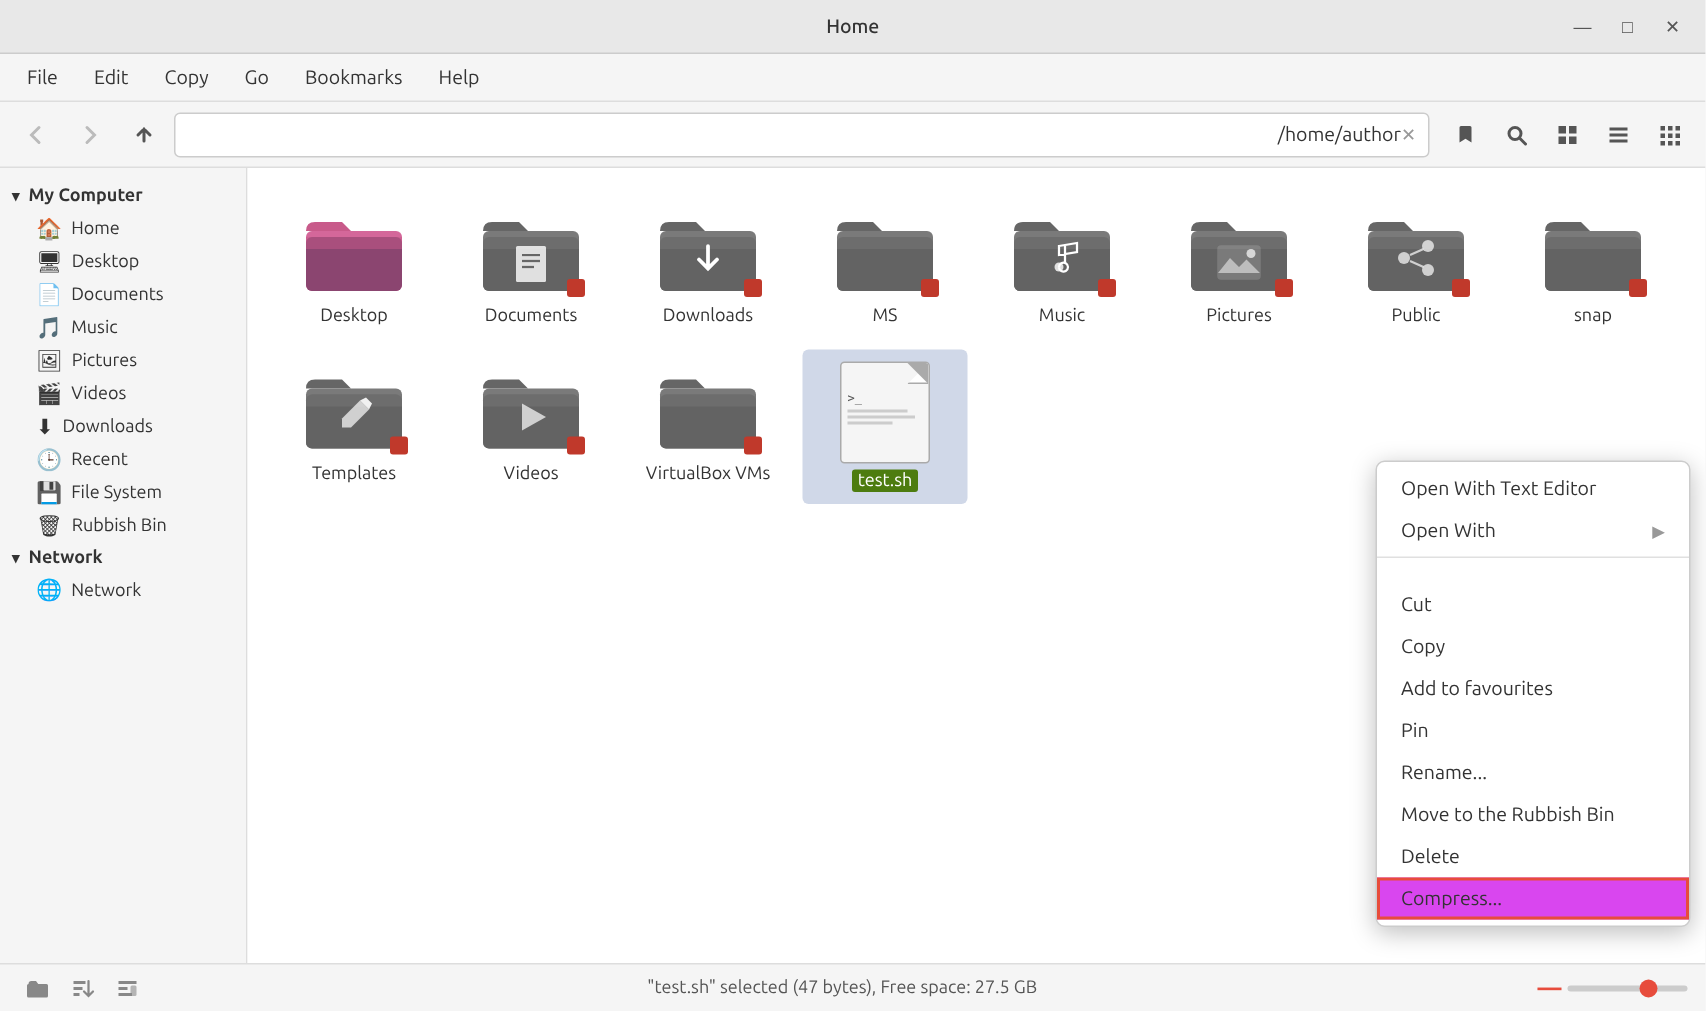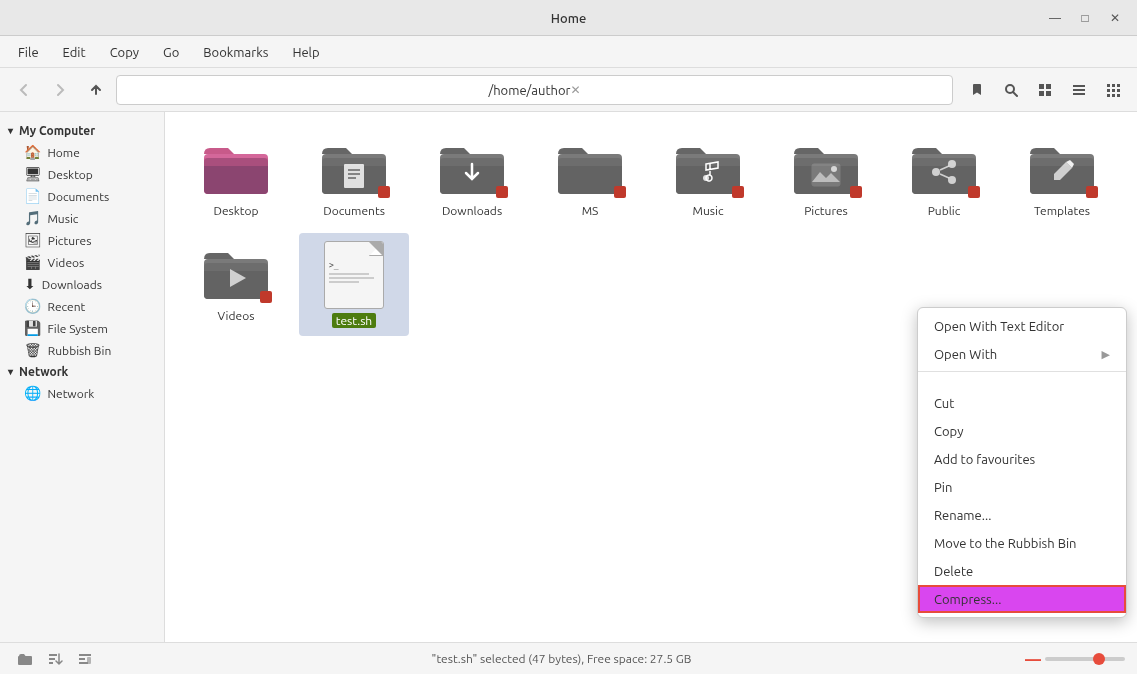--- a/index.html
+++ b/index.html
@@ -79,21 +79,21 @@
     .address-bar {
       flex: 1;
       height: 30px;
       border: 1px solid #ccc;
       border-radius: 4px;
       padding: 0 8px;
       font-size: 13px;
       background: white;
       display: flex;
       align-items: center;
-      justify-content: center;
+      justify-content: flex-end;
     }
     .address-text { color: #333; }
     .address-clear { color: #999; cursor: pointer; font-size: 12px; }
     .toolbar-right { display: flex; gap: 2px; margin-left: 4px; }
 
     
     .main-layout {
       display: flex;
       height: calc(674px - 36px - 32px - 44px - 32px);
     }
@@ -487,20 +487,30 @@
         <circle cx="28" cy="36" r="4" fill="white" opacity="0.7"></circle>
         <circle cx="44" cy="28" r="4" fill="white" opacity="0.7"></circle>
         <circle cx="44" cy="44" r="4" fill="white" opacity="0.7"></circle>
         <line x1="32" y1="34" x2="41" y2="30" stroke="white" stroke-width="1.5" opacity="0.7"></line>
         <line x1="32" y1="38" x2="41" y2="42" stroke="white" stroke-width="1.5" opacity="0.7"></line>
         <rect x="60" y="50" width="12" height="12" rx="2" fill="#c0392b"></rect>
       </svg>
       <span class="file-name">Public</span>
     </div>
 
+    <div class="file-item">
+      <svg class="file-icon-folder" viewBox="0 0 72 64">
+        <path d="M4 18 Q4 12 10 12 L28 12 L34 18 Z" fill="#666"></path>
+        <rect x="4" y="18" width="64" height="40" rx="4" fill="#7a7a7a"></rect>
+        <rect x="4" y="22" width="64" height="36" rx="4" fill="#636363"></rect>
+        <rect x="4" y="22" width="64" height="8" fill="#777" opacity="0.5"></rect>
+        <rect x="60" y="50" width="12" height="12" rx="2" fill="#c0392b"></rect>
+      </svg>
+      <span class="file-name">snap</span>
+    </div>
 
     <div class="file-item">
       <svg class="file-icon-folder" viewBox="0 0 72 64">
         <path d="M4 18 Q4 12 10 12 L28 12 L34 18 Z" fill="#666"></path>
         <rect x="4" y="18" width="64" height="40" rx="4" fill="#7a7a7a"></rect>
         <rect x="4" y="22" width="64" height="36" rx="4" fill="#636363"></rect>
         <rect x="4" y="22" width="64" height="8" fill="#777" opacity="0.5"></rect>
 
         <path d="M28 44 L28 38 L40 26 L46 32 L34 44 Z" fill="white" opacity="0.7"></path>
         <path d="M40 26 L44 24 L48 28 L46 32 Z" fill="white" opacity="0.9"></path>
@@ -515,20 +525,30 @@
         <rect x="4" y="18" width="64" height="40" rx="4" fill="#7a7a7a"></rect>
         <rect x="4" y="22" width="64" height="36" rx="4" fill="#636363"></rect>
         <rect x="4" y="22" width="64" height="8" fill="#777" opacity="0.5"></rect>
 
         <polygon points="30,28 30,46 46,37" fill="white" opacity="0.7"></polygon>
         <rect x="60" y="50" width="12" height="12" rx="2" fill="#c0392b"></rect>
       </svg>
       <span class="file-name">Videos</span>
     </div>
 
+    <div class="file-item">
+      <svg class="file-icon-folder" viewBox="0 0 72 64">
+        <path d="M4 18 Q4 12 10 12 L28 12 L34 18 Z" fill="#666"></path>
+        <rect x="4" y="18" width="64" height="40" rx="4" fill="#7a7a7a"></rect>
+        <rect x="4" y="22" width="64" height="36" rx="4" fill="#636363"></rect>
+        <rect x="4" y="22" width="64" height="8" fill="#777" opacity="0.5"></rect>
+        <rect x="60" y="50" width="12" height="12" rx="2" fill="#c0392b"></rect>
+      </svg>
+      <span class="file-name">VirtualBox VMs</span>
+    </div>
 
     <div class="file-item selected" style="background: #d0d8e8;">
       <div style="width: 60px; height: 68px; background: #f5f5f5; border: 1px solid #aaa; border-radius: 3px; display: flex; flex-direction: column; padding: 4px; position: relative; overflow: hidden;">
         <div style="position: absolute; top: 0; right: 0; width: 14px; height: 14px; background: #f5f5f5; border-left: 1px solid #aaa; border-bottom: 1px solid #aaa; clip-path: polygon(100% 0, 0 100%, 100% 100%); background: white;"></div>
         <div style="position: absolute; top: 0; right: 0; width: 0; height: 0; border-style: solid; border-width: 0 14px 14px 0; border-color: transparent #aaa transparent transparent;"></div>
         <div style="margin-top: 14px; font-family: monospace; font-size: 8px; color: #555; line-height: 1.4;">
           <div>&gt;_</div>
           <div style="height: 2px; background: #ccc; margin: 2px 0; width: 80%;"></div>
           <div style="height: 2px; background: #ccc; margin: 2px 0; width: 90%;"></div>
           <div style="height: 2px; background: #ccc; margin: 2px 0; width: 60%;"></div>

